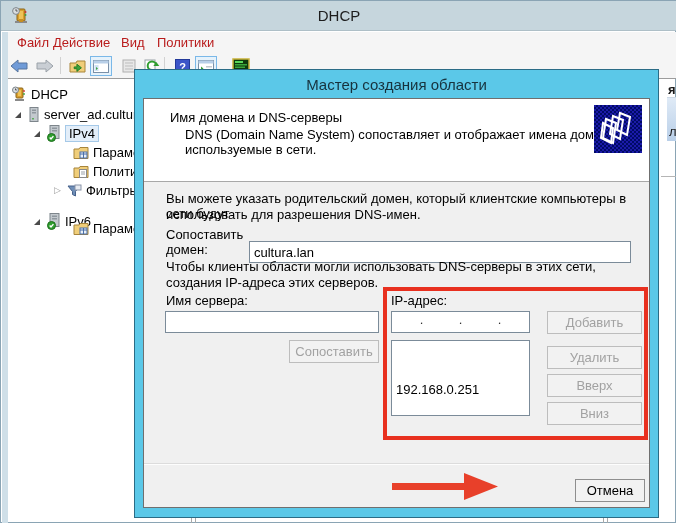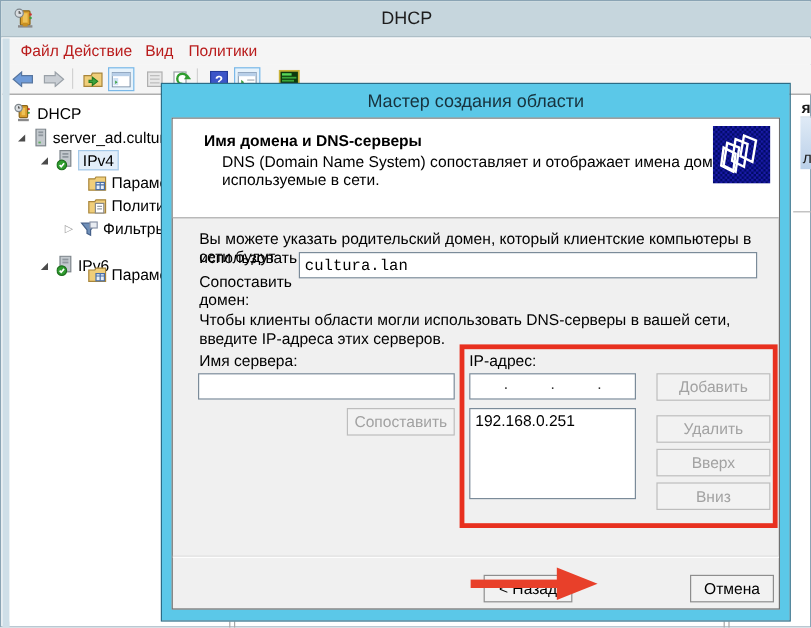--- a/index.html
+++ b/index.html
@@ -37,30 +37,30 @@
   .vline { position:absolute; width:1px; background:#a8a8a8; }
 
   
   .wizard { position:absolute; left:135px; top:70px; width:523px; height:447px;
             background:#5bc8e8; outline:1px solid #2b6c86; }
   .wiz-title { position:absolute; left:0; right:0; top:6px; text-align:center; font-size:15px; color:#17323d; }
   .wiz-content { position:absolute; left:8px; top:28px; width:507px; height:410px;
                  background:#f0f0f0; border:1px solid #6f6f6f; }
   .wiz-header { position:absolute; left:0; top:0; width:505px; height:83px; background:#fff;
                 border-bottom:1px solid #a8a8a8; }
-  .hdr-title { position:absolute; left:26px; top:11px; font-weight:bold; color:#000; }
+  .hdr-title { position:absolute; left:26px; top:11px; font-weight:normal; color:#000; }
   .hdr-desc1 { position:absolute; left:41px; top:28px; color:#000; }
   .hdr-desc2 { position:absolute; left:41px; top:43px; color:#000; }
   .hdr-icon { position:absolute; right:7px; top:6px; width:48px; height:48px; }
 
   .p-line { position:absolute; color:#000; }
   .tinput { position:absolute; background:#fff; border:1px solid #7b8b99; font-size:13px;
             padding:2px 4px; font-family:inherit; color:#000; }
   .listbox { position:absolute; background:#fff; border:1px solid #7b8b99; }
-  .listbox .item { padding:2px 4px; color:#000; }
+  .listbox .item { padding:2px 4px; color:#000;margin-top:39px; }
   .btn { position:absolute; background:#f2f2f2; border:1px solid #8e8e8e; color:#000;
          font-size:13px; text-align:center; font-family:inherit; display:flex; align-items:center; justify-content:center; }
   .btn.disabled { border-color:#bdbdbd; color:#a2a2a2; }
   .footer-line { position:absolute; left:0; width:505px; height:2px;
                  border-top:1px solid #dcdcdc; border-bottom:1px solid #fdfdfd; }
   .ipdots { display:flex; justify-content:space-around; align-items:flex-end; height:100%; padding:0 6px 3px 6px; color:#333; }
 
   
   .anno-rect { position:absolute; left:383px; top:287px; width:265px; height:153px;
                border:4px solid #e8301f; z-index:60; }
@@ -289,24 +289,24 @@
           <path d="M9 18 l10 5 -2 15 -10 -5 z"></path>
         </g>
       </svg>
     </div>
 
     <div class="p-line" style="left:22px; top:92px">Вы можете указать родительский домен, который клиентские компьютеры в сети будут</div>
     <div class="p-line" style="left:22px; top:108px">использовать для разрешения DNS-имен.</div>
 
     <div class="p-line" style="left:22px; top:128px">Сопоставить</div>
     <div class="p-line" style="left:22px; top:143px">домен:</div>
-    <input class="tinput" style="left: 105px; top: 111px; width: 382px; height: 22px; font-family: Liberation Mono, monospace;" value="cultura.lan">
-
-    <div class="p-line" style="left:22px; top:160px">Чтобы клиенты области могли использовать DNS-серверы в вашей сети,</div>
-    <div class="p-line" style="left:22px; top:176px">введите IP-адреса этих серверов.</div>
+    <input class="tinput" style="left: 105px; top: 142px; width: 382px; height: 22px;" value="cultura.lan">
+
+    <div class="p-line" style="left:22px; top:160px">Чтобы клиенты области могли использовать DNS-серверы в этих сети,</div>
+    <div class="p-line" style="left:22px; top:176px">создания IP-адреса этих серверов.</div>
 
     <div class="p-line" style="left:22px; top:194px">Имя сервера:</div>
     <div class="p-line" style="left:247px; top:194px">IP-адрес:</div>
 
     <input class="tinput" style="left: 21px; top: 212px; width: 214px; height: 22px;" value="">
 
     <div class="tinput" style="left:247px; top:212px; width:139px; height:22px">
       <div class="ipdots">
           <span>.</span>
           <span>.</span>
@@ -320,21 +320,20 @@
 
     <div class="listbox" style="left:247px; top:241px; width:139px; height:76px">
       <div class="item">192.168.0.251</div>
     </div>
 
     <div class="btn disabled" style="left:403px; top:247px; width:95px; height:23px">Удалить</div>
     <div class="btn disabled" style="left:403px; top:275px; width:95px; height:23px">Вверх</div>
     <div class="btn disabled" style="left:403px; top:303px; width:95px; height:23px">Вниз</div>
 
     <div class="footer-line" style="top:364px"></div>
-    <div class="btn" style="left:259px; top:380px; width:74px; height:23px">&lt; Назад</div>
     <div class="btn" style="left:431px; top:380px; width:70px; height:23px">Отмена</div>
   </div>
 </div>
 
 <div class="anno-rect"></div>
 <svg class="anno-arrow" width="110" height="30" viewBox="0 0 110 30">
   <rect x="0" y="12" width="74" height="7" fill="#e8402a"></rect>
   <polygon points="72,2 72,29 106,15.5" fill="#e8402a"></polygon>
 </svg>
 

